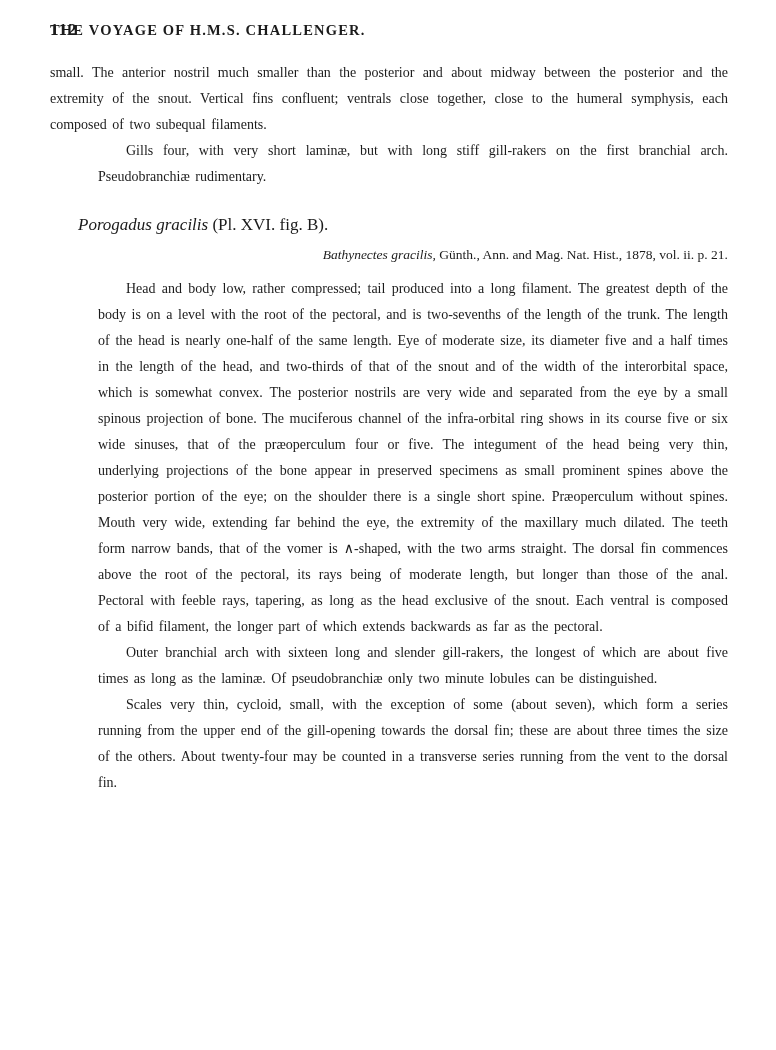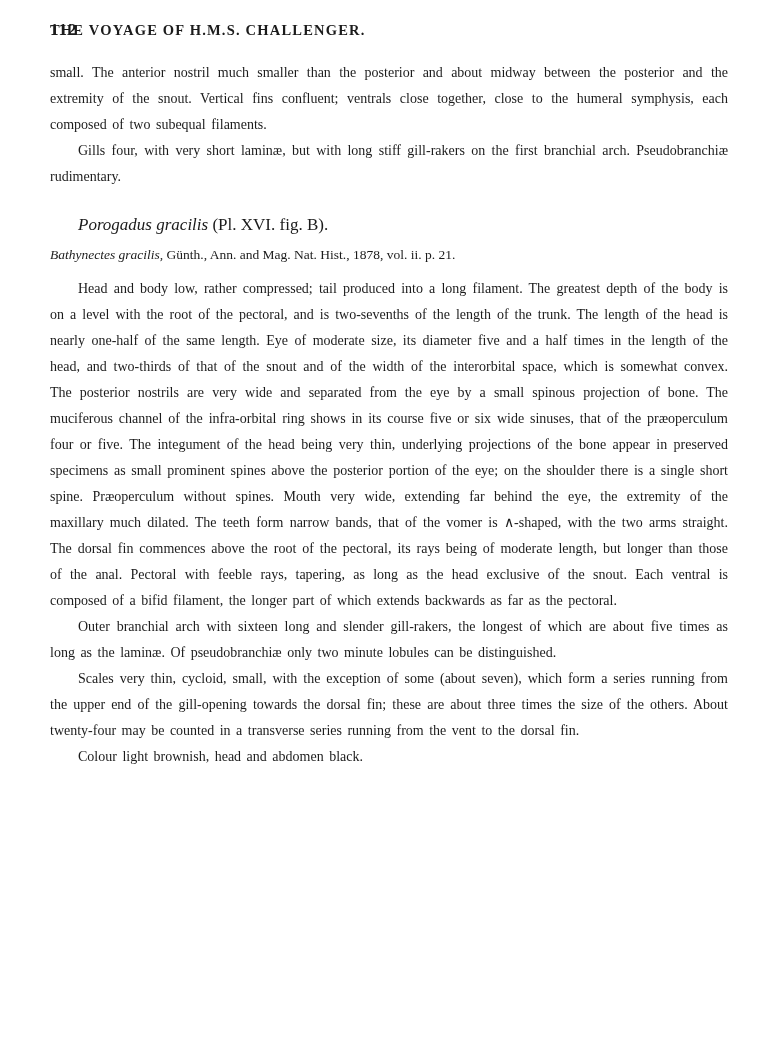--- a/index.html
+++ b/index.html
@@ -41,32 +41,33 @@
   }
   p.body-text {
     margin: 0;
     font-size: 14px;
     line-height: 26px;
     text-align: justify;
     word-spacing: 2px;
   }
   p.indent {
     text-indent: 28px;
+    margin-left: 48px;
   }
   .species-heading {
     margin: 22px 0 0 0;
     font-size: 17px;
     line-height: 26px;
     text-indent: 28px;
   }
   .citation {
     margin: 6px 0 10px 0;
     font-size: 13.5px;
     line-height: 22px;
-    text-align: left;
+    text-align: right;
   }
   .italic {
     font-style: italic;
   }
 </style>
 </head>
 <body>
 
 <div class="page">
 
@@ -82,16 +83,15 @@
   <p class="species-heading"><span class="italic">Porogadus gracilis</span><span> (Pl. XVI. fig. B).</span></p>
 
   <p class="citation"><span class="italic">Bathynectes gracilis,</span><span> Günth., Ann. and Mag. Nat. Hist., 1878, vol. ii. p. 21.</span></p>
 
   <p class="body-text indent">Head and body low, rather compressed; tail produced into a long filament.  The greatest depth of the body is on a level with the root of the pectoral, and is two-sevenths of the length of the trunk.  The length of the head is nearly one-half of the same length.  Eye of moderate size, its diameter five and a half times in the length of the head, and two-thirds of that of the snout and of the width of the interorbital space, which is somewhat convex.  The posterior nostrils are very wide and separated from the eye by a small spinous projection of bone.  The muciferous channel of the infra-orbital ring shows in its course five or six wide sinuses, that of the præoperculum four or five.  The integument of the head being very thin, underlying projections of the bone appear in preserved specimens as small prominent spines above the posterior portion of the eye; on the shoulder there is a single short spine.  Præoperculum without spines.  Mouth very wide, extending far behind the eye, the extremity of the maxillary much dilated.  The teeth form narrow bands, that of the vomer is ∧-shaped, with the two arms straight.  The dorsal fin commences above the root of the pectoral, its rays being of moderate length, but longer than those of the anal.  Pectoral with feeble rays, tapering, as long as the head exclusive of the snout.  Each ventral is composed of a bifid filament, the longer part of which extends backwards as far as the pectoral.</p>
 
   <p class="body-text indent">Outer branchial arch with sixteen long and slender gill-rakers, the longest of which are about five times as long as the laminæ.  Of pseudobranchiæ only two minute lobules can be distinguished.</p>
 
   <p class="body-text indent">Scales very thin, cycloid, small, with the exception of some (about seven), which form a series running from the upper end of the gill-opening towards the dorsal fin; these are about three times the size of the others.  About twenty-four may be counted in a transverse series running from the vent to the dorsal fin.</p>
 
-  <p class="body-text indent">Colour light brownish, head and abdomen black.</p>
 
 
 </div>
 
 </body></html>

